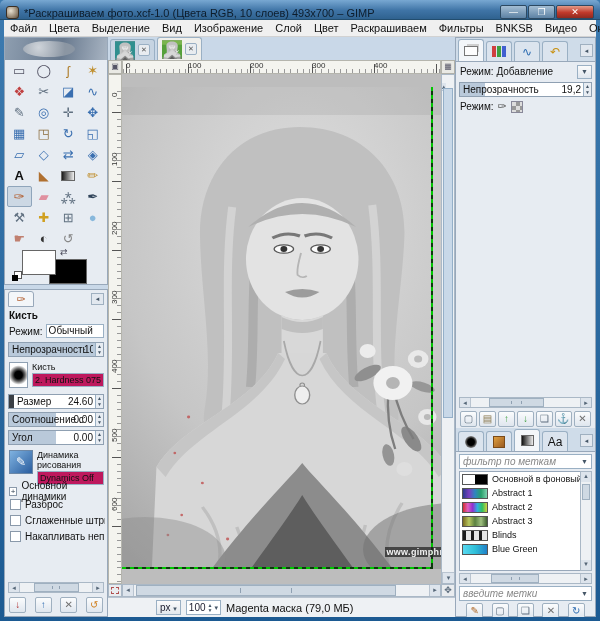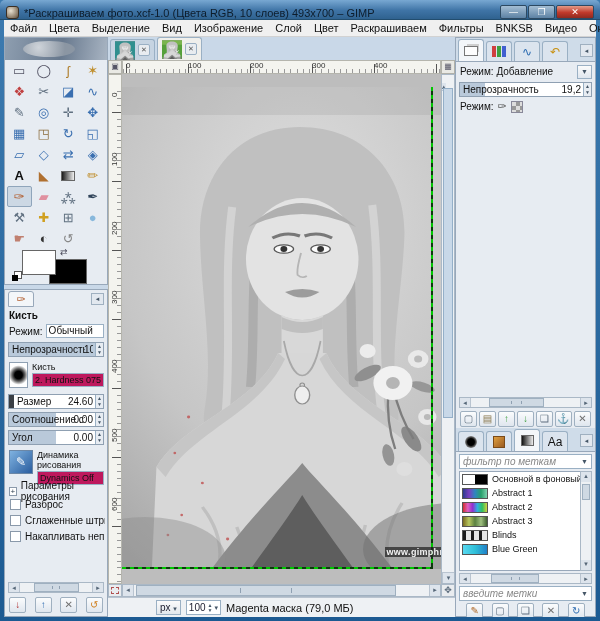--- a/index.html
+++ b/index.html
@@ -321,21 +321,21 @@
     </div>
     <div class="dyn-row">
       <span class="dyn-ico">✎</span>
       <span class="brush-col">
         <span>Динамика рисования</span>
         <div class="box">Dynamics Off</div>
       </span>
     </div>
     <div class="exp-row">
       <span class="exp-btn">+</span>
-      <span>Параметры рисования</span>
+      <span>Основной динамики</span>
     </div>
     <div class="cbrows">
         <div class="cbrow">
           <span class="cb"></span>
           <span>Разброс</span>
         </div>
         <div class="cbrow">
           <span class="cb"></span>
           <span>Сглаженные штрихи</span>
         </div>

